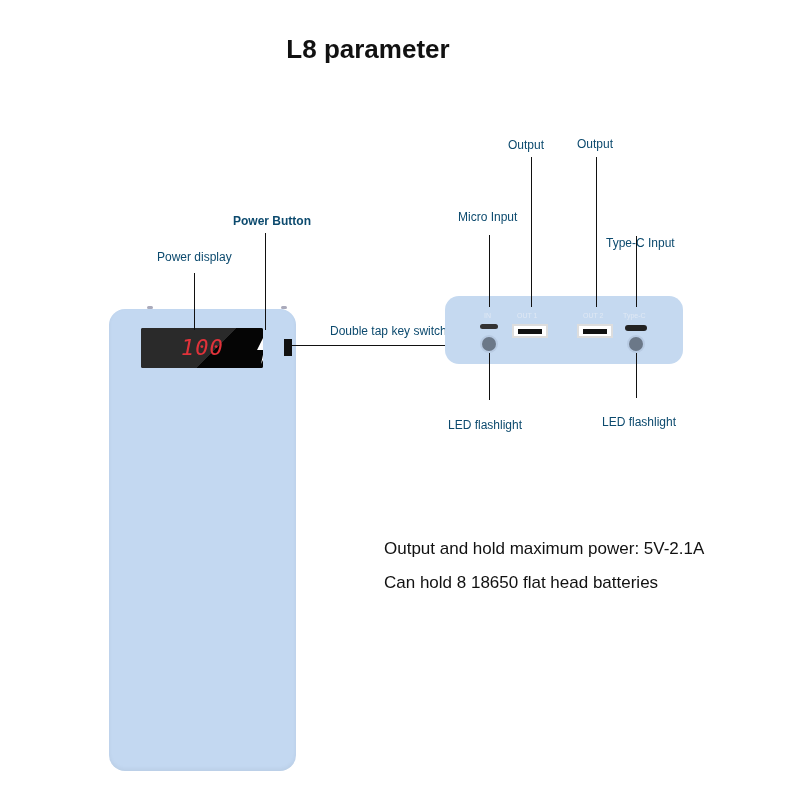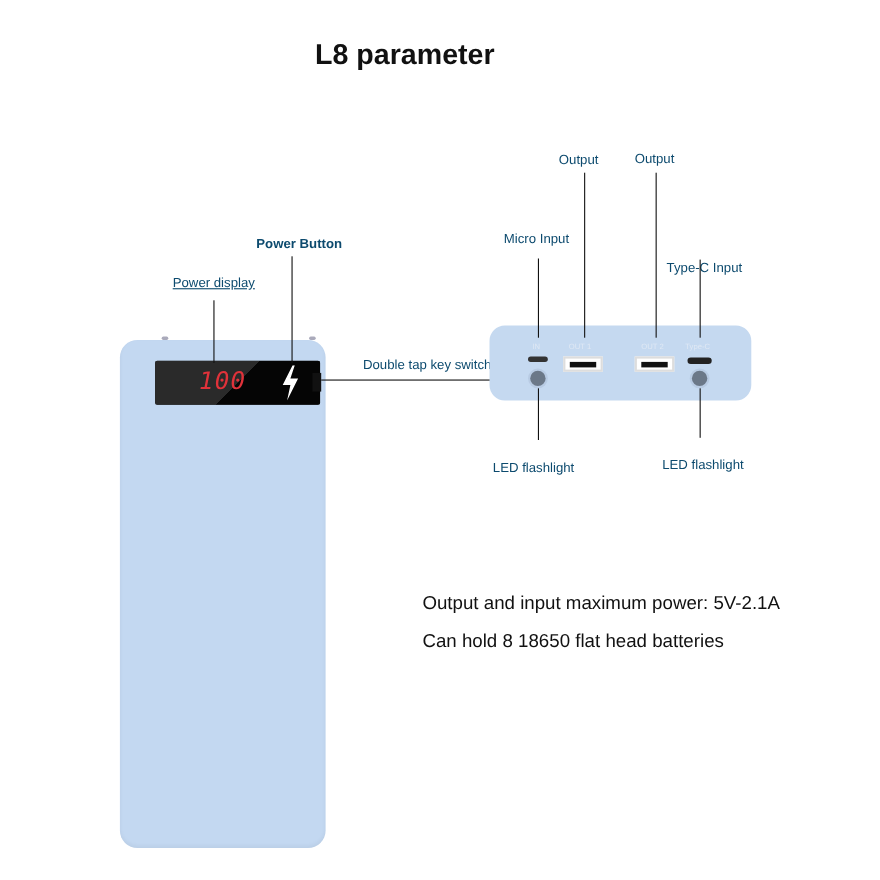--- a/index.html
+++ b/index.html
@@ -3,21 +3,21 @@
 <meta charset="utf-8">
 <style>
   html,body{margin:0;padding:0;background:#fff;}
   body{width:800px;height:800px;position:relative;overflow:hidden;font-family:"Liberation Sans",sans-serif;color:#111;}
   .abs{position:absolute;}
   .title{left:0;width:800px;top:34px;text-align:center;font-size:26px;font-weight:bold;left:-32px;}
   .lbl{font-size:12px;white-space:nowrap;color:#0c4a6e;}
   .line{background:#111;}
   .spec{font-size:17px;white-space:nowrap;color:#111;}
   .bank{left:109px;top:309px;width:187px;height:462px;background:#c3d8f1;border-radius:16px;box-shadow:inset 0 -2px 4px rgba(0,0,0,0.05);}
-  .screen{left:141px;top:328px;width:150px;height:40px;background:#111;border-radius:2px;overflow:hidden;}
+  .screen{left:141px;top:328px;width:122px;height:40px;background:#111;border-radius:2px;overflow:hidden;}
   .screen-grey{position:absolute;left:0;top:0;width:150px;height:40px;background:linear-gradient(135deg,#2a2a2a 0%,#2a2a2a 50%,#050505 50%);}
   .digits{position:absolute;left:40px;top:7px;font-family:"DejaVu Sans Mono",monospace;font-size:22px;color:#e0323a;letter-spacing:1px;font-style:italic;}
   .bolt{position:absolute;left:114px;top:4px;width:18px;height:32px;}
   .batt-tip{left:284px;top:339px;width:8px;height:17px;background:#111;}
   .bump{width:6px;height:3px;background:#aab;border-radius:2px;}
   .side{left:445px;top:296px;width:238px;height:68px;background:#c5d9f0;border-radius:14px;}
   .port-usb{width:36px;height:14px;background:#fff;border:2px solid #ddd;box-sizing:border-box;}
   .port-usb::after{content:"";position:absolute;left:4px;top:3px;width:24px;height:5px;background:#111;}
   .port-micro{width:18px;height:5px;background:#333;border-radius:3px;}
   .port-c{width:22px;height:6px;background:#222;border-radius:4px;}
@@ -34,21 +34,21 @@
 <div class="abs bump" style="left:281px;top:306px;"></div>
 <div class="abs screen">
   <div class="screen-grey"></div>
   <span class="digits">100</span>
   <svg class="bolt" viewBox="0 0 18 32">
     <polygon points="11,0 2,18 9,18 6,32 16,12 9,12 13,0" fill="#fff"></polygon>
   </svg>
 </div>
 <div class="abs batt-tip"></div>
 
-<div class="abs lbl" style="left:157px;top:250px;text-decoration:underline;">Power display</div>
+<div class="abs lbl" style="left:157px;top:250px;">Power display</div>
 <div class="abs line" style="left:194px;top:273px;width:1px;height:57px;"></div>
 <div class="abs lbl" style="left:233px;top:214px;font-weight:bold;">Power Button</div>
 <div class="abs line" style="left:265px;top:233px;width:1px;height:97px;"></div>
 <div class="abs lbl" style="left:330px;top:324px;">Double tap key switch</div>
 <div class="abs line" style="left:292px;top:345px;width:190px;height:1px;"></div>
 
 <div class="abs side"></div>
 <div class="abs tiny" style="left:484px;top:312px;">IN</div>
 <div class="abs tiny" style="left:517px;top:312px;">OUT 1</div>
 <div class="abs tiny" style="left:583px;top:312px;">OUT 2</div>
@@ -66,14 +66,14 @@
 <div class="abs line" style="left:596px;top:157px;width:1px;height:150px;"></div>
 <div class="abs lbl" style="left:458px;top:210px;">Micro Input</div>
 <div class="abs line" style="left:489px;top:235px;width:1px;height:72px;"></div>
 <div class="abs lbl" style="left:606px;top:216px;margin-top:20px;">Type-C Input</div>
 <div class="abs line" style="left:636px;top:236px;width:1px;height:71px;"></div>
 <div class="abs line" style="left:489px;top:353px;width:1px;height:47px;"></div>
 <div class="abs lbl" style="left:448px;top:418px;">LED flashlight</div>
 <div class="abs line" style="left:636px;top:353px;width:1px;height:45px;"></div>
 <div class="abs lbl" style="left:602px;top:415px;">LED flashlight</div>
 
-<div class="abs spec" style="left:384px;top:539px;">Output and input maximum power: 5V-2.1A</div>
+<div class="abs spec" style="left:384px;top:539px;">Output and hold maximum power: 5V-2.1A</div>
 <div class="abs spec" style="left:384px;top:573px;">Can hold 8 18650 flat head batteries</div>
 
 </body></html>

